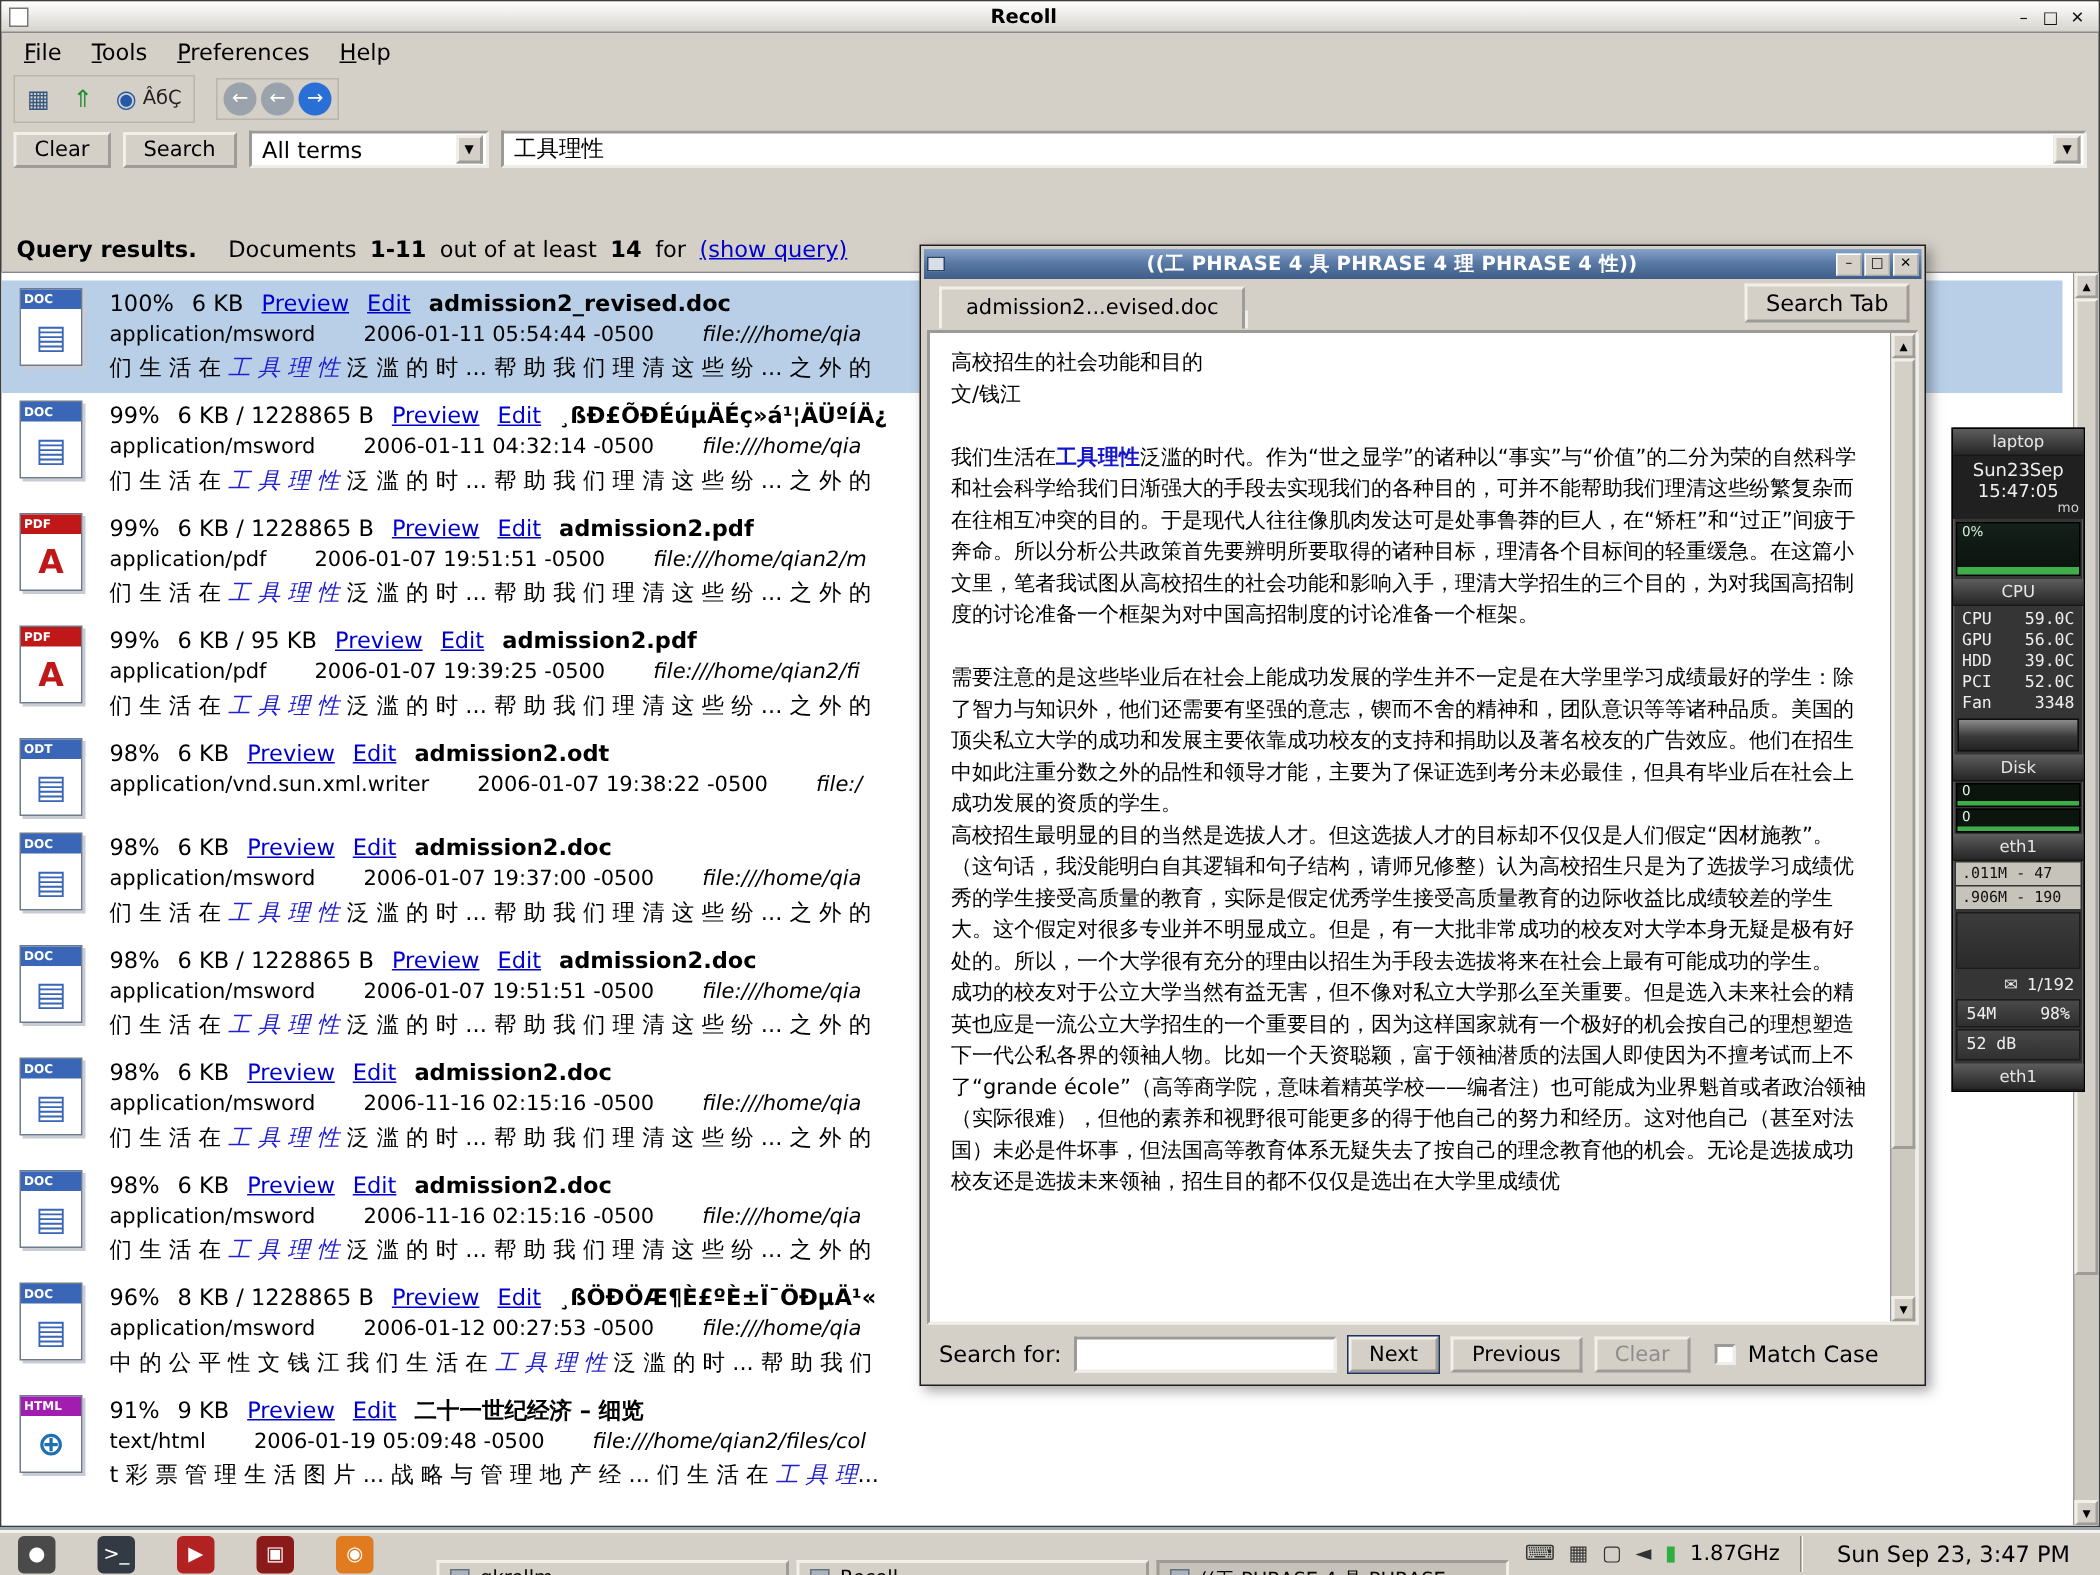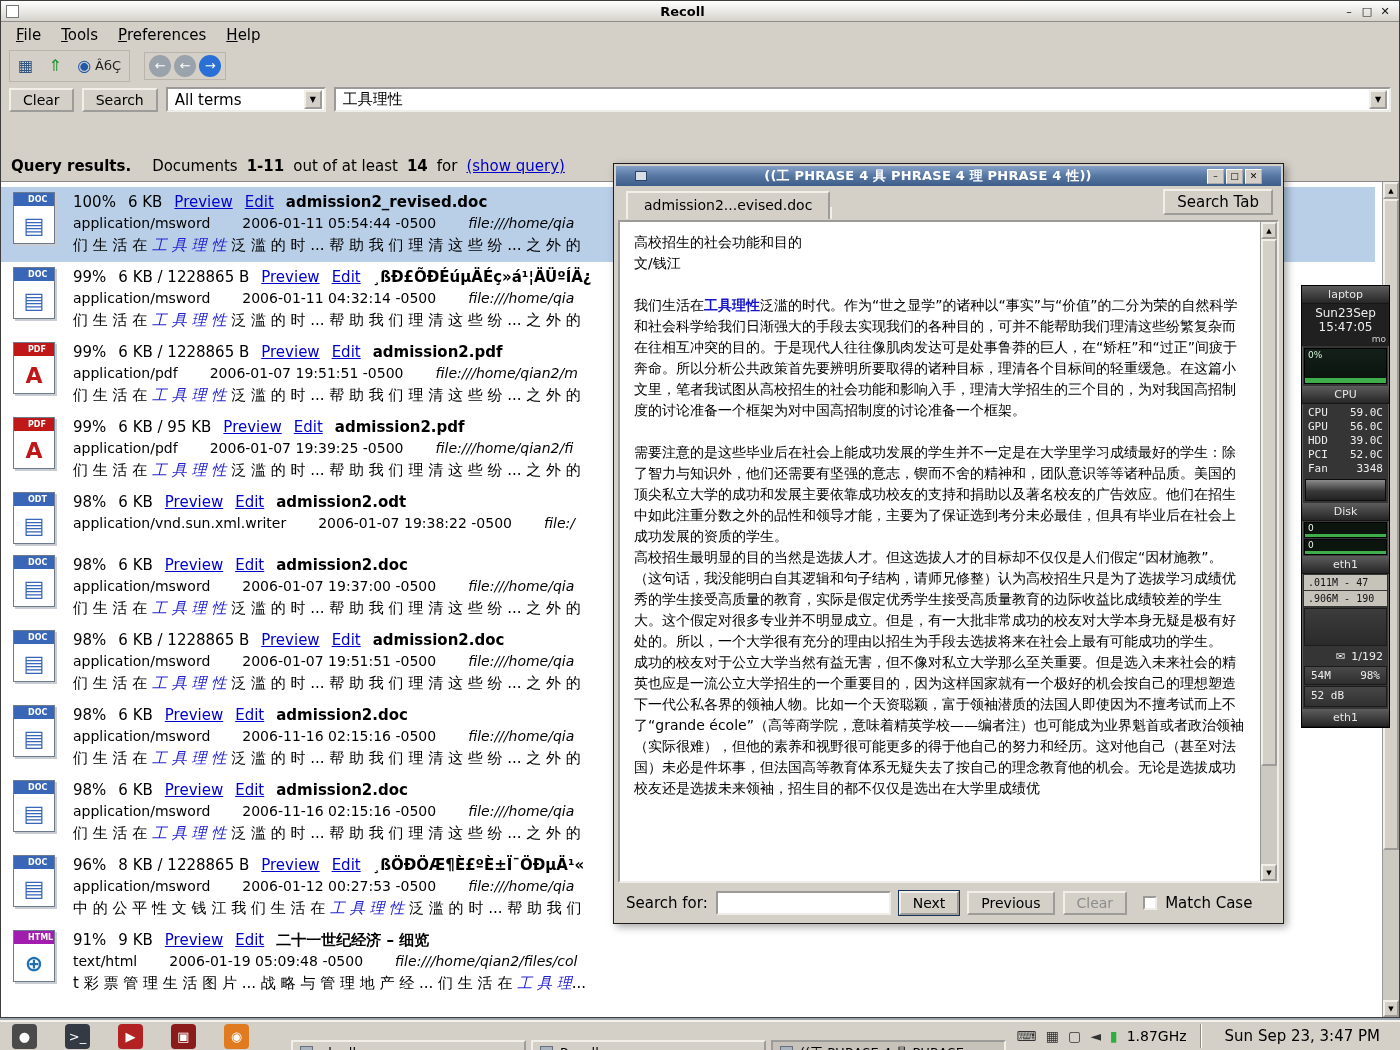--- a/index.html
+++ b/index.html
@@ -38,39 +38,39 @@
 
   .results-header { height:30px; display:flex; align-items:center; gap:9px; padding:0 10px; font-size:15px; flex:0 0 auto;margin-top:35px; }
   .results-header .qr-title { font-weight:bold; font-size:15px; margin-right:12px; }
   .bold { font-weight:bold; }
   a.link { color:#0000cd; text-decoration:underline; cursor:pointer; }
 
   .results { flex:1; background:#fff; border-top:1px solid #888; position:relative; overflow:hidden; padding:5px 24px 0 0; }
   .result-row { display:flex; gap:18px; padding:5px 10px 6px 12px; }
   .result-row.selected { background:#b9cfe8; }
   .ricon { width:42px; height:52px; position:relative; flex:0 0 auto; background:#fff; border:1px solid #6d7b8d; box-shadow:2px 2px 0 #c9ccd2; }
-  .ricon-badge { position:absolute; top:0; left:0; right:0; height:13px; color:#fff; font-size:8px; font-weight:bold; display:flex; align-items:center; padding-left:14px; }
+  .ricon-badge { position:absolute; top:0; left:0; right:0; height:13px; color:#fff; font-size:8px; font-weight:bold; display:flex; align-items:center; padding-left:2px; }
   .ricon-glyph { position:absolute; top:14px; left:0; right:0; bottom:0; display:flex; align-items:center; justify-content:center; font-size:22px; font-weight:bold; }
   .rbody { min-width:0; }
   .rline1 { display:flex; gap:12px; align-items:center; font-size:15px; line-height:21px; white-space:nowrap; }
   .rname { font-weight:bold; }
   .rline2 { display:flex; gap:32px; font-size:14px; line-height:21px; white-space:nowrap; }
   .rurl { font-style:italic; }
   .rline3 { font-size:15px; line-height:22px; white-space:nowrap; }
   .hl { color:#1f1fd0;font-style:italic; }
   .next-link { display:block; text-align:center; font-weight:bold; font-size:16px; margin:14px 0 0 0; }
 
   .results-scrollbar { position:absolute; right:0; top:0; bottom:0; width:17px; background:#ccc9c1; border-left:1px solid #999; }
   .sb-btn { height:17px; background:#d4d0c8; border:2px outset #f2efe9; font-size:7px; display:flex; align-items:center; justify-content:center; }
   .sb-btn.sb-bottom { position:absolute; bottom:0; left:0; right:0; }
   .sb-thumb { position:absolute; top:17px; left:0; right:0; height:78%; background:#d4d0c8; border:2px outset #f2efe9; }
 
   
   .preview-window { position:absolute; left:613px; top:163px; width:671px; height:761px; background:#d4d0c8; border:1px solid #1e1e1e; box-shadow:3px 3px 8px rgba(0,0,0,.35); display:flex; flex-direction:column; padding:2px; }
-  .pv-titlebar { height:20px; background:linear-gradient(180deg,#86a2c8 0%,#5a7aa6 45%,#3e5d89 100%); color:#fff; display:flex; align-items:center; padding:0 19px; flex:0 0 auto; }
+  .pv-titlebar { height:20px; background:linear-gradient(180deg,#86a2c8 0%,#5a7aa6 45%,#3e5d89 100%); color:#fff; display:flex; align-items:center; padding:0 2px; flex:0 0 auto; }
   .pv-winicon { width:12px; height:10px; background:#d8dde6; border:1px solid #2c4468; margin-right:4px; }
   .pv-title { flex:1; text-align:center; font-weight:bold; font-size:13px; letter-spacing:.2px; }
   .pv-btn { width:17px; height:15px; background:#d4d0c8; border:1px outset #fff; color:#000; font-size:9px; display:flex; align-items:center; justify-content:center; margin-left:2px; }
   .pv-tabs { height:33px; display:flex; align-items:flex-end; padding:4px 8px 0 10px; flex:0 0 auto; }
   .pv-tab { background:#d4d0c8; border:2px outset #f2efe9; border-bottom:none; padding:4px 16px 6px; font-size:14px; }
   .pv-tab-edge { width:8px; height:12px; border-left:2px outset #f2efe9; margin-bottom:0; }
   .pv-closetab { margin-left:auto; margin-bottom:4px; font-size:15px; }
   .pv-text { flex:1; background:#fff; border:2px inset #efede8; margin:1px 2px; position:relative; overflow:hidden; }
   .pv-content { position:absolute; inset:10px 30px 0 14px; font-size:14px; line-height:21px; }
   .pv-p { margin:0; }

